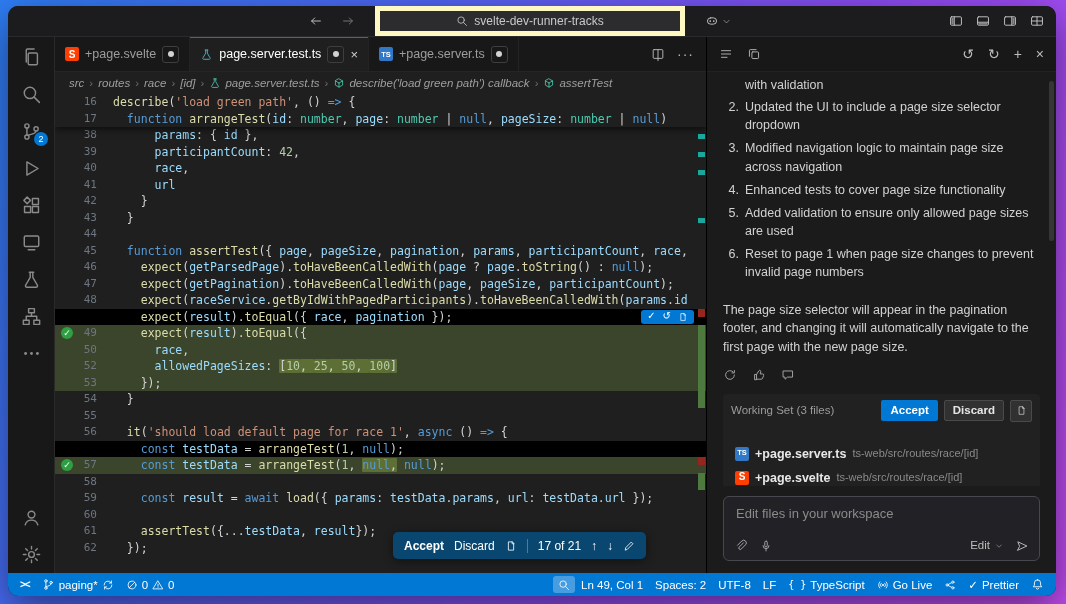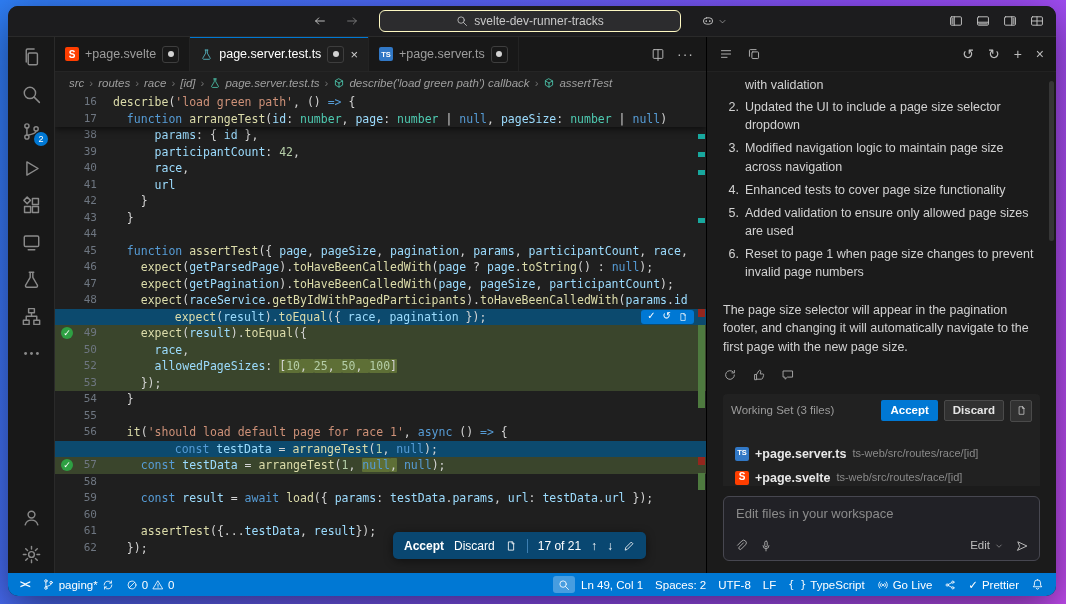--- a/index.html
+++ b/index.html
@@ -11,21 +11,21 @@
   .window{position:absolute;left:8px;top:6px;right:10px;bottom:8px;background:#1f1f1f;
     border-radius:10px;overflow:hidden;display:flex;flex-direction:column;
     box-shadow:0 12px 40px rgba(0,0,0,.5);}
   .i{display:inline-flex;align-items:center;justify-content:center;line-height:0;}
   .glyph{font-size:14px;color:#bdbdbd;cursor:default;}
 
   
   .titlebar{height:30px;flex:0 0 auto;background:#1c1c1e;display:flex;align-items:center;border-bottom:1px solid #2a2a2a;}
   .tb-left{flex:1;display:flex;justify-content:flex-end;align-items:center;gap:18px;padding-right:20px;color:#c2c2c2;}
   .tb-arrow.dim{opacity:.55;}
-  .command-center{width:300px;height:20px;background:#2c2c2e;border:1px solid #fef9c3;border-radius:6px;
+  .command-center{width:300px;height:20px;background:#2c2c2e;border:5px solid #fef9c3;border-radius:0;
     display:flex;align-items:center;justify-content:center;gap:6px;color:#c8c8c8;font-size:12px;}
   .tb-right{flex:1;display:flex;align-items:center;gap:13px;padding:0 12px;color:#c2c2c2;}
   .copilot{display:flex;align-items:center;gap:3px;margin-left:8px;color:#c2c2c2;}
   .tb-spacer{flex:1;}
 
   
   .main{flex:1;display:flex;min-height:0;}
   .activitybar{width:46px;flex:0 0 auto;background:#181818;border-right:1px solid #2a2a2a;
     display:flex;flex-direction:column;align-items:center;padding-top:2px;}
   .ab-top,.ab-bottom{display:flex;flex-direction:column;align-items:center;width:100%;}
@@ -51,21 +51,21 @@
   .crumb-sep{color:#6d6d6d;margin:0 1px;}
   .crumb .i{color:#4ec9b0;}
 
   
   .editor{flex:1;position:relative;overflow:hidden;font-family:"DejaVu Sans Mono",monospace;font-size:11.5px;}
   .sticky{position:relative;z-index:2;background:#1f1f1f;box-shadow:0 3px 6px rgba(0,0,0,.5);}
   .row{display:flex;height:16.5px;line-height:16.5px;white-space:pre;position:relative;}
   .row .gut{flex:0 0 46px;text-align:right;padding-right:4px;color:#6e7681;font-size:11px;position:relative;box-sizing:border-box;}
   .row .txt{flex:1;overflow:hidden;padding-left:12px;color:#d4d4d4;}
   .row.added{background:#3a452c;}
-  .row.removed{background:#0c4a6e;padding-left:34px;}
+  .row.removed{background:#000000;}
   .hl{background:#5e6f36;border-radius:1px;}
   .check{position:absolute;left:6px;top:2px;width:12px;height:12px;border-radius:50%;background:#2ea043;color:#fff;
     font-size:9px;line-height:12px;text-align:center;font-family:"Liberation Sans",sans-serif;}
   .tk-k{color:#569cd6;}.tk-f{color:#dcdcaa;}.tk-v{color:#9cdcfe;}.tk-t{color:#4ec9b0;}
   .tk-s{color:#ce9178;}.tk-n{color:#b5cea8;}.tk-p{color:#d4d4d4;}
   .diff-toolbar{position:absolute;right:12px;top:1px;height:14px;display:flex;align-items:center;gap:7px;
     background:#0078d4;border-radius:3px;padding:0 6px;color:#fff;font-size:10px;z-index:3;font-family:"Liberation Sans",sans-serif;}
   .nav-widget{position:absolute;left:338px;bottom:14px;height:27px;background:#094771;border-radius:5px;
     display:flex;align-items:center;gap:10px;padding:0 11px;color:#fff;font-size:12px;
     font-family:"Liberation Sans",sans-serif;box-shadow:0 2px 10px rgba(0,0,0,.45);z-index:4;}

